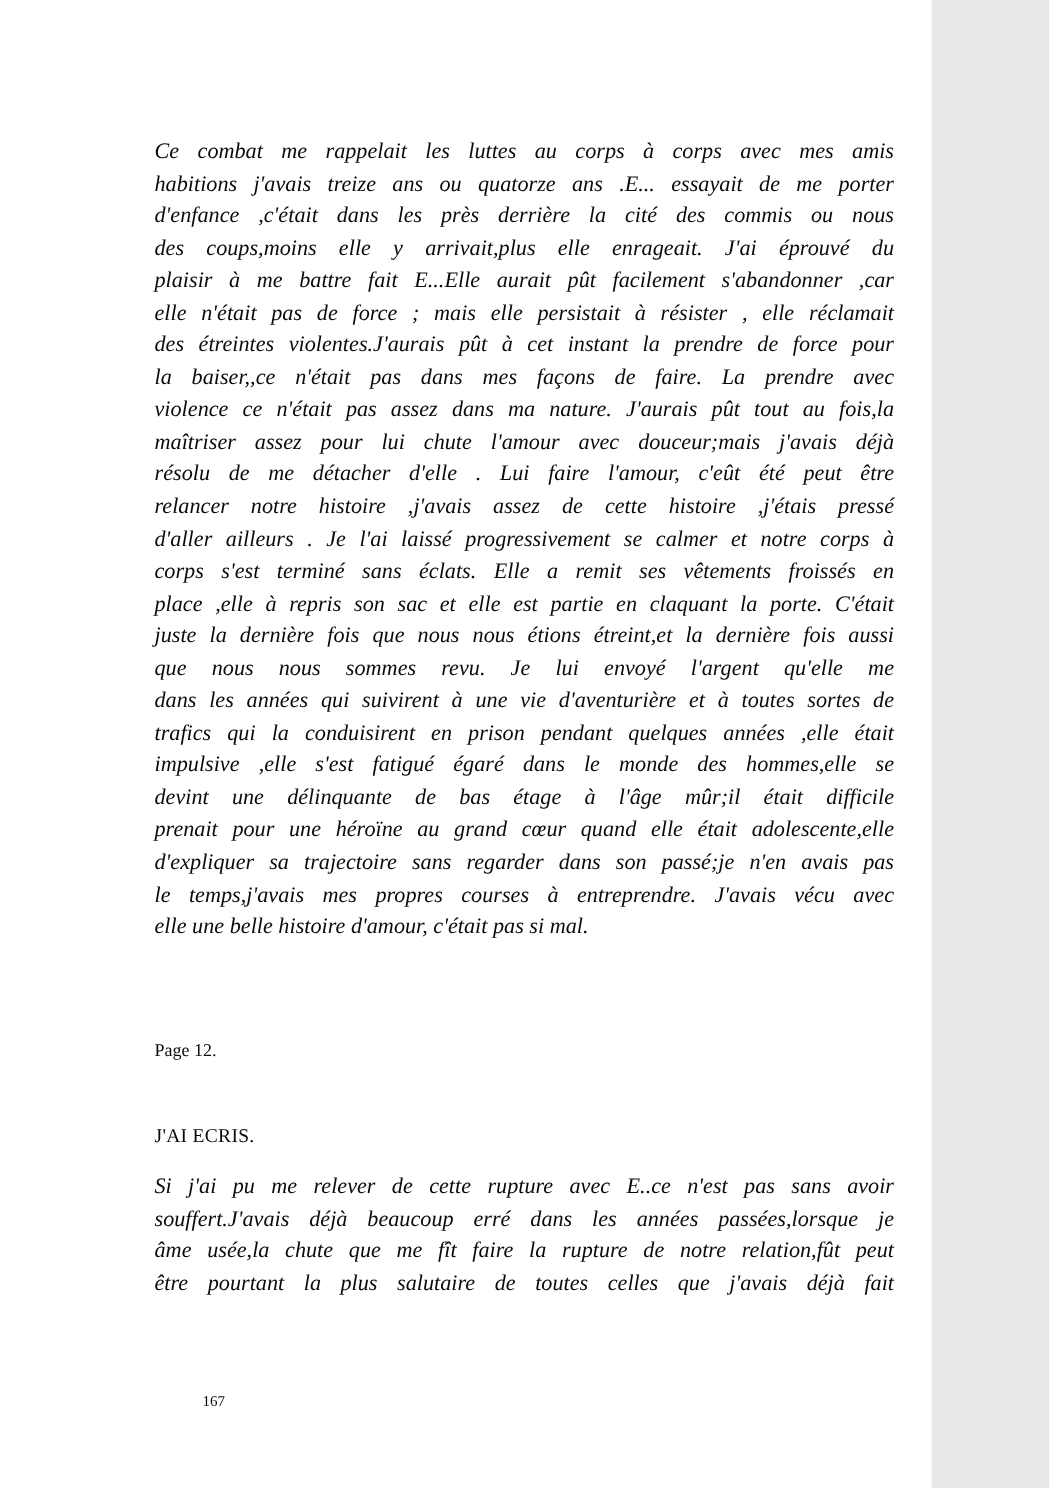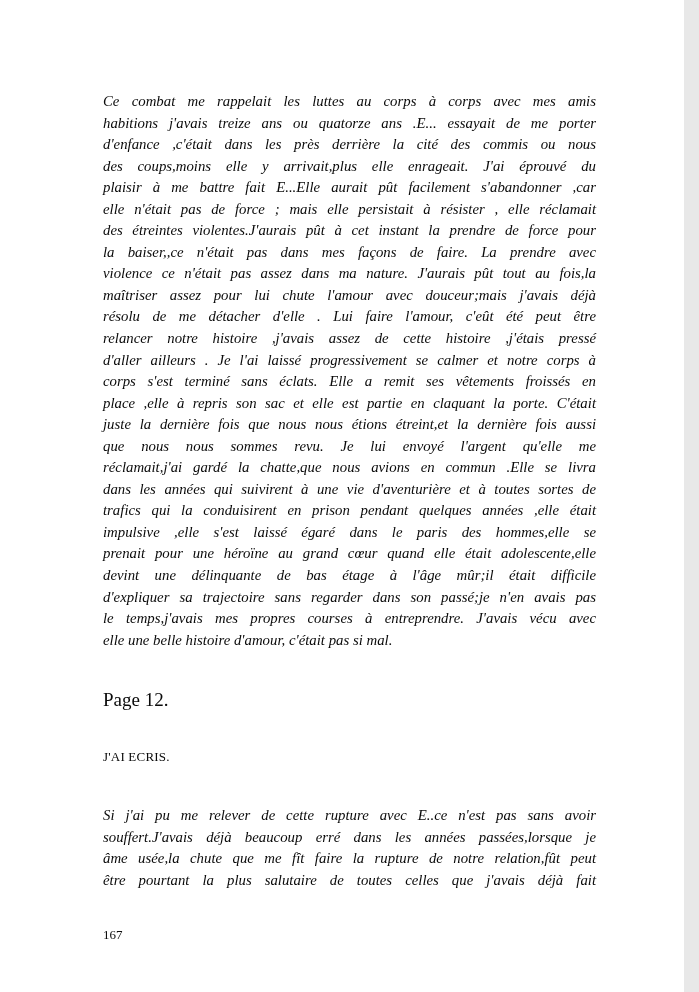--- a/index.html
+++ b/index.html
@@ -2,21 +2,21 @@
 <html><head>
 <meta charset="utf-8">
 <style>
   html, body {
     margin: 0;
     padding: 0;
     background: #e8e8e8;
   }
   .page {
     position: relative;
-    width: 684px;
+    width: 621px;
     height: 992px;
     background: #ffffff;
     font-family: "Liberation Serif", serif;
     color: #0a0a0a;
     overflow: hidden;
   }
   .block {
     position: absolute;
     left: 103px;
     width: 493px;
@@ -30,37 +30,38 @@
     text-align-last: justify;
     white-space: nowrap;
   }
   .tline.align-left-last {
     text-align: right;
     text-align-last: left;
   }
   .page-label {
     top: 690px;
     font-style: normal;
-    font-size: 19px;
+    font-size: 12px;
     line-height: 20px;
   }
   .section-heading {
     top: 747px;
     font-style: normal;
     font-size: 13px;
     line-height: 20px;
     letter-spacing: 0.2px;
   }
   .para1 { top: 91px; }
-  .para2 { top: 781px; margin-top: 24px; }
+  .para2 { top: 781px; }
   .folio {
     top: 926px;
     font-style: normal;
-    font-size: 13px;
+    font-size: 10px;
     line-height: 18px;
+    margin-left: 32px;
   }
 </style>
 </head>
 <body>
 
 <div class="page">
 
   <div class="block para1">
       <div class="tline">Ce  combat  me rappelait les luttes au corps à corps avec mes amis</div>
       <div class="tline">habitions  j'avais treize ans ou quatorze ans .E... essayait de me porter</div>
@@ -72,26 +73,25 @@
       <div class="tline">la baiser,,ce n'était pas dans mes façons de faire. La prendre avec</div>
       <div class="tline">violence ce n'était pas assez dans ma nature. J'aurais pût tout au fois,la</div>
       <div class="tline">maîtriser assez pour lui chute l'amour avec douceur;mais j'avais déjà</div>
       <div class="tline">résolu de me détacher d'elle . Lui faire l'amour, c'eût été peut être</div>
       <div class="tline">relancer notre histoire ,j'avais assez  de cette histoire ,j'étais pressé</div>
       <div class="tline">d'aller ailleurs . Je l'ai laissé progressivement se calmer et notre corps à</div>
       <div class="tline">corps s'est terminé sans éclats. Elle a remit ses vêtements froissés en</div>
       <div class="tline">place ,elle à repris son sac et elle est partie en claquant la porte. C'était</div>
       <div class="tline">juste la dernière fois que nous nous étions étreint,et la dernière fois aussi</div>
       <div class="tline">que nous nous sommes revu. Je lui envoyé l'argent qu'elle me</div>
-      <div class="tline">réclamait,j'ai gardé la chatte,que nous avions en commun .Elle se livra</div>
       <div class="tline">dans les années qui suivirent à une vie d'aventurière et à toutes sortes de</div>
       <div class="tline">trafics qui la conduisirent en prison pendant quelques années  ,elle était</div>
-      <div class="tline">impulsive ,elle s'est laissé égaré dans le paris des hommes,elle se</div>
+      <div class="tline">impulsive ,elle s'est fatigué égaré dans le monde des hommes,elle se</div>
+      <div class="tline">devint une délinquante de bas étage à l'âge mûr;il était difficile</div>
       <div class="tline">prenait pour une héroïne au grand cœur quand elle était adolescente,elle</div>
-      <div class="tline">devint une délinquante de bas étage à l'âge mûr;il était difficile</div>
       <div class="tline">d'expliquer sa trajectoire sans regarder dans son passé;je n'en avais pas</div>
       <div class="tline">le temps,j'avais mes propres courses à entreprendre. J'avais vécu avec</div>
       <div class="tline align-left-last">elle une belle histoire d'amour, c'était  pas si mal.</div>
     </div>
 
   <div class="block page-label">Page 12.</div>
 
   <div class="block section-heading">J'AI ECRIS.</div>
 
   <div class="block para2">

